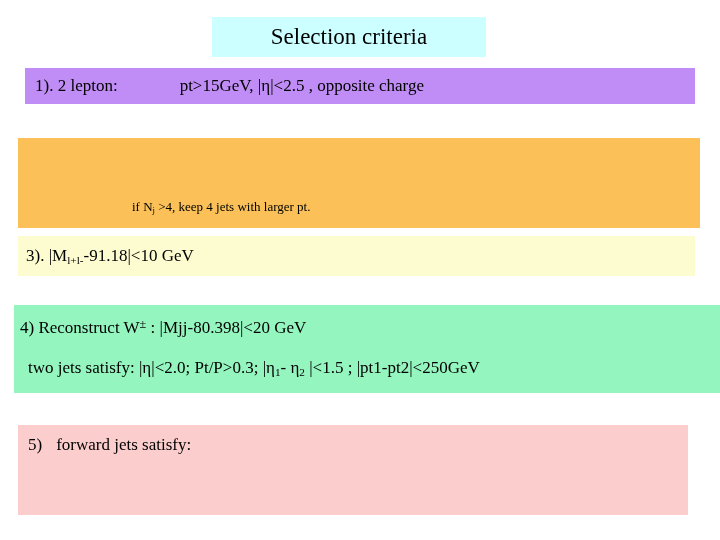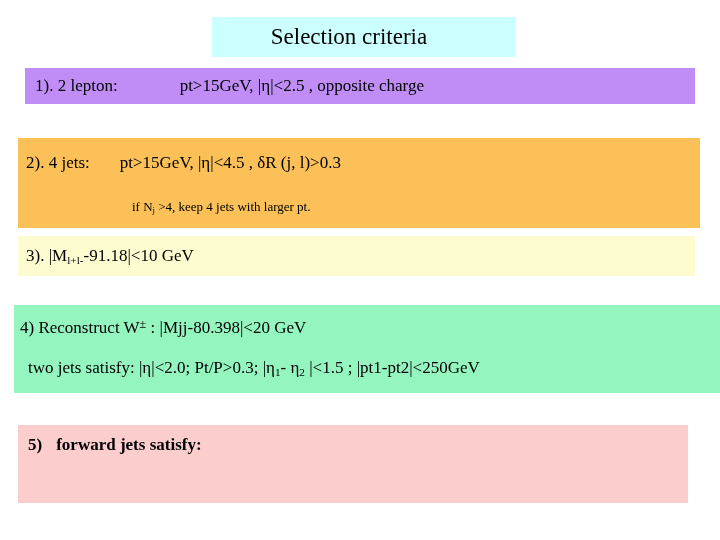--- a/index.html
+++ b/index.html
@@ -23,21 +23,21 @@
   .band {
     position: absolute;
     box-sizing: border-box;
     display: block;
   }
 
   
   #title-band {
     left: 212px;
     top: 17px;
-    width: 304px;
+    width: 274px;
     height: 40px;
     background: #ccffff;
   }
   #title-text {
     position: absolute;
     left: 0;
     top: 0;
     width: 274px;
     height: 40px;
     line-height: 40px;
@@ -138,23 +138,22 @@
     line-height: 34px;
     font-size: 17px;
     white-space: nowrap;
   }
 
   
   #row56-band {
     left: 18px;
     top: 425px;
     width: 670px;
-    height: 78px;
+    height: 90px;
     background: #fbcdcd;
-    font-weight: bold;
   }
   #row5-line {
     position: absolute;
     left: 10px;
     top: 4px;
     height: 32px;
     line-height: 32px;
     font-size: 17px;
     white-space: nowrap;
   }
@@ -192,23 +191,20 @@
     <div id="title-text">Selection criteria</div>
   </div>
 
   <div class="band" id="row1-band" style="background: rgb(192, 140, 245);">
     <div id="row1-line">
       <span id="row1-label">1).  2 lepton:</span><span id="row1-cuts">pt&gt;15GeV, |η|&lt;2.5  , opposite charge</span>
     </div>
   </div>
 
   <div class="band" id="row2-band" style="background: rgb(251, 193, 88);">
-    <div id="row2-line1">
-      <span id="row2-label">2). 4 jets:</span><span id="row2-cuts">pt&gt;15GeV, |η|&lt;4.5 , δR (j, l)&gt;0.3</span>
-    </div>
     <div id="row2-line2"><span>if  N</span><sub>j</sub><span> &gt;4,  keep 4 jets with larger pt.</span></div>
   </div>
 
   <div class="band" id="row3-band" style="background: rgb(253, 251, 208);">
     <div id="row3-line"><span>3).  |M</span><sub>l+l-</sub><span>-91.18|&lt;10 GeV</span></div>
   </div>
 
   <div class="band" id="row4-band" style="background: rgb(148, 245, 191); margin-top: 8px;">
     <div id="row4-line1"><span>4) Reconstruct W</span><sup>±</sup><span> : |Mjj-80.398|&lt;20 GeV</span></div>
     <div id="row4-line2"><span>two jets satisfy: |η|&lt;2.0;  Pt/P&gt;0.3; |η</span><sub>1</sub><span>- η</span><sub>2</sub><span> |&lt;1.5 ; |pt1-pt2|&lt;250GeV</span></div>

